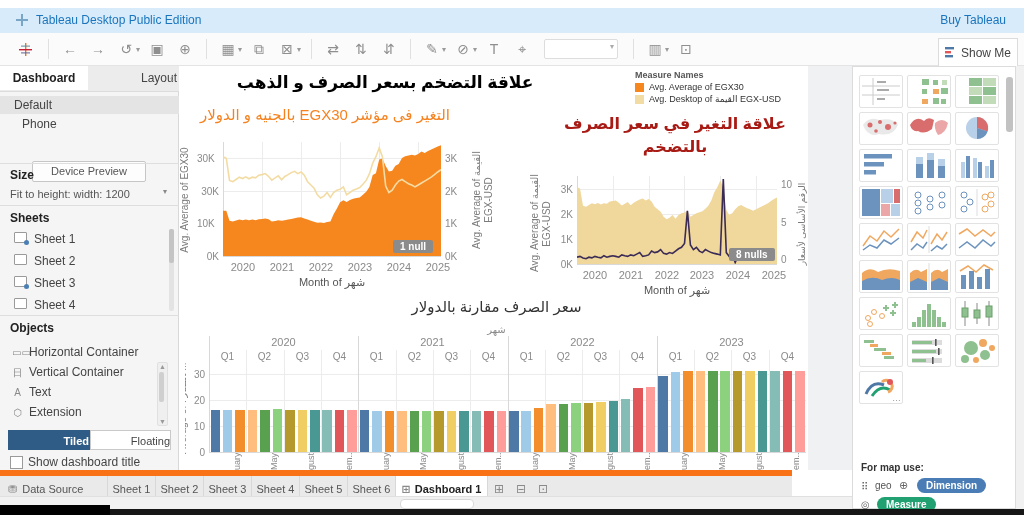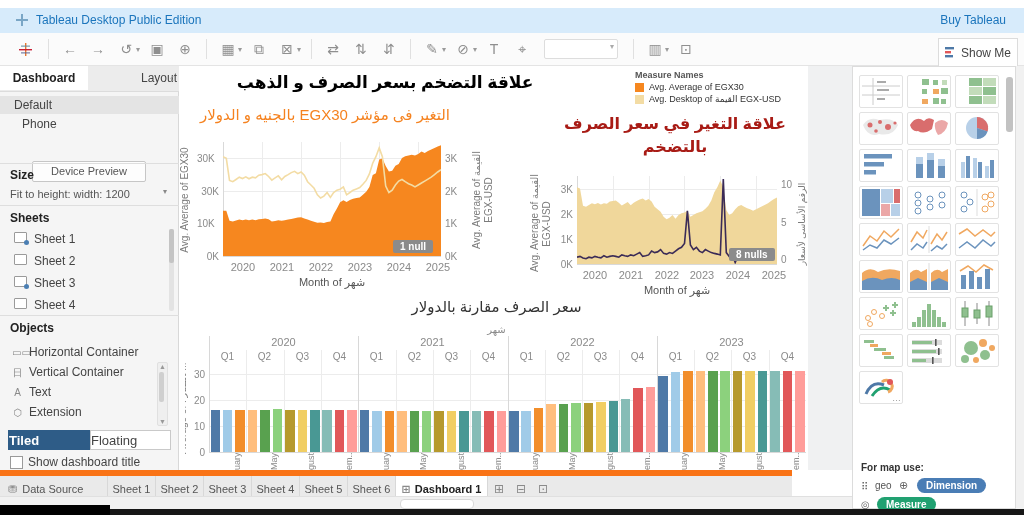--- a/index.html
+++ b/index.html
@@ -23,21 +23,21 @@
   .sb-row{position:absolute;left:0;width:179px;height:18px;line-height:18px;font-size:12px;color:#444;padding-left:14px;box-sizing:border-box;cursor:pointer;}
   .sb-row.sel{background:#e4e4e4;}
   .sb-head{position:absolute;left:10px;font-weight:bold;color:#222;font-size:12px;}
   .sb-divider{position:absolute;left:0;width:179px;height:1px;background:#dedede;}
   .btn-outline{position:absolute;border:1px solid #c6c6c6;background:#fdfdfd;border-radius:2px;font-size:11px;color:#555;text-align:center;cursor:pointer;}
   .sheet-item{position:absolute;left:14px;width:150px;height:21px;line-height:21px;font-size:12px;color:#444;cursor:pointer;}
   .sheet-ic{display:inline-block;width:11px;height:9px;border:1px solid #9a9a9a;border-radius:1px;margin-right:7px;position:relative;background:#fff;}
   .sheet-ic.dot:after{content:"";position:absolute;right:-3px;bottom:-3px;width:5px;height:5px;border-radius:50%;background:#4b7fb3;}
   .obj-item{position:absolute;left:12px;width:140px;height:20px;line-height:20px;font-size:12px;color:#444;cursor:pointer;white-space:nowrap;}
   .obj-ic{display:inline-block;width:11px;text-align:center;color:#8a8a8a;margin-right:6px;font-size:10px;}
-  .tf-btn{position:absolute;height:20px;line-height:20px;text-align:left;font-size:13px;box-sizing:border-box;cursor:pointer;}
+  .tf-btn{position:absolute;height:20px;line-height:20px;text-align:right;font-size:11px;box-sizing:border-box;cursor:pointer;}
   .checkbox{position:absolute;width:11px;height:11px;border:1px solid #9a9a9a;background:#fff;cursor:pointer;}
   .canvas{left:180px;top:66px;width:628px;height:404px;background:#fff;overflow:hidden;}
   .rightgap{left:808px;top:66px;width:44px;height:404px;background:#f0f1f2;}
   .main-title{position:absolute;left:30px;top:6px;width:350px;text-align:center;font-size:17px;font-weight:bold;color:#000;direction:rtl;}
   .sub-orange{position:absolute;left:0px;top:40px;width:290px;text-align:center;font-size:15px;color:#f5821f;direction:rtl;}
   .sub-red{position:absolute;left:350px;top:46px;width:290px;text-align:center;font-size:16px;font-weight:bold;color:#a81b15;direction:rtl;line-height:1.45;}
   .legend{position:absolute;left:455px;top:4px;width:170px;font-size:9px;color:#333;}
   .leg-title{font-weight:bold;color:#555;margin-bottom:2px;}
   .leg-item{display:flex;align-items:center;margin-top:2px;}
   .leg-sw{width:9px;height:9px;margin-right:5px;flex:none;}

